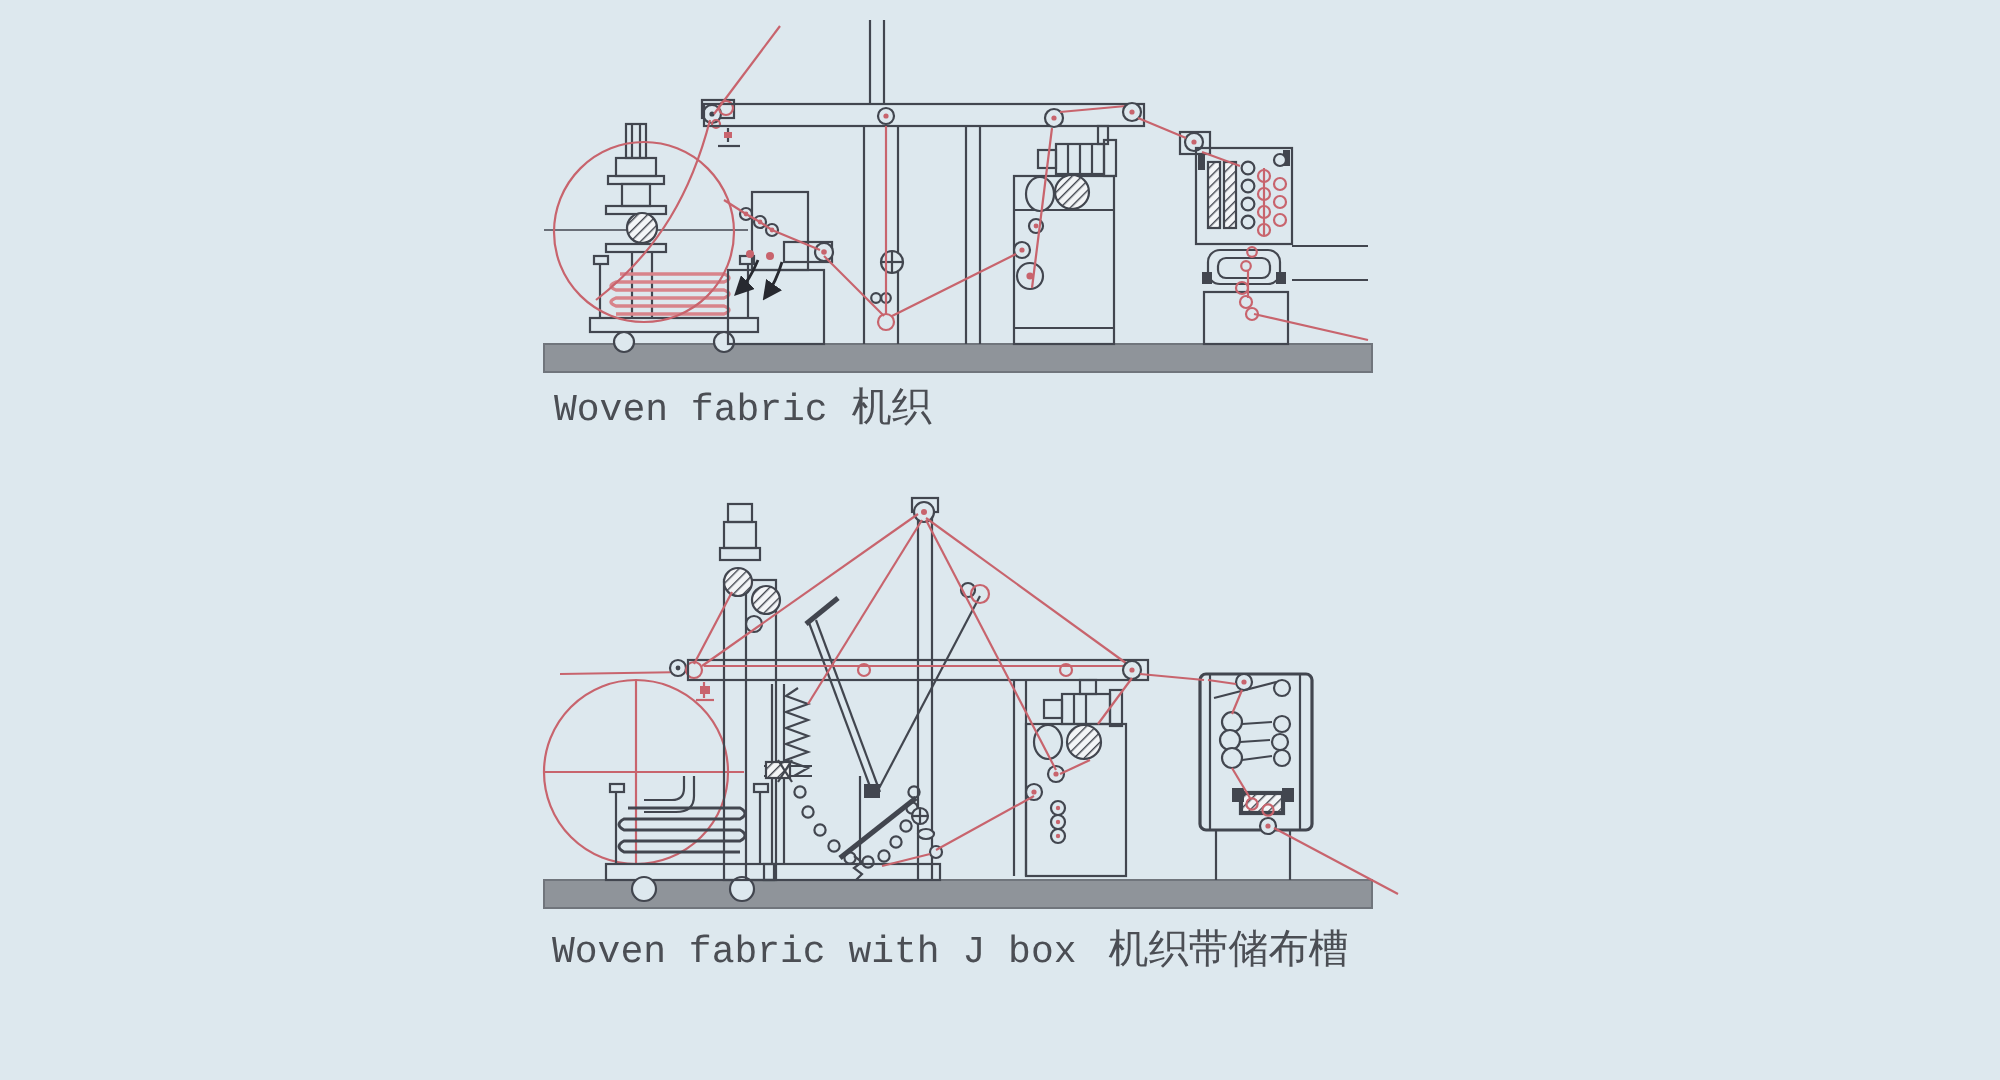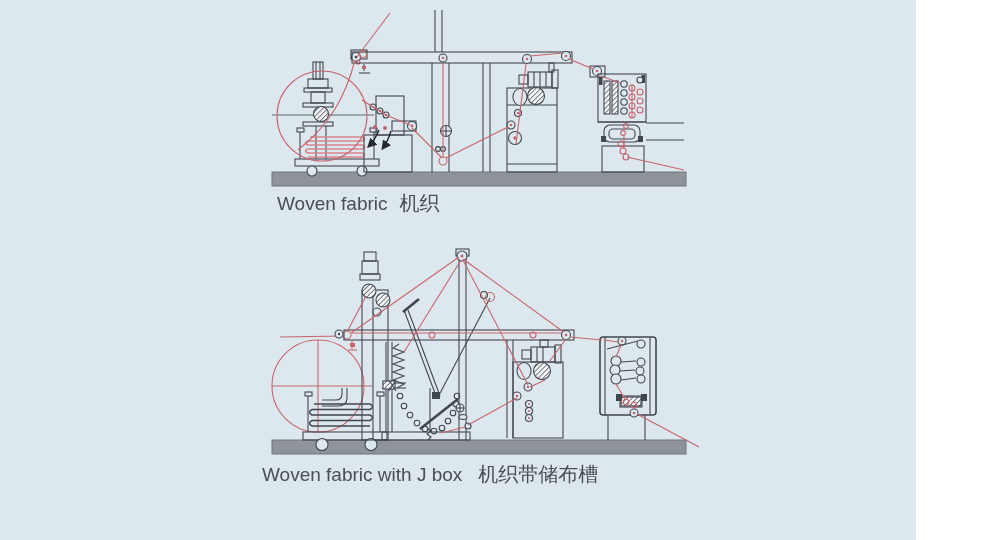--- a/index.html
+++ b/index.html
@@ -1,18 +1,18 @@
 <!DOCTYPE html>
 <html style="--bg: #dde8ee; --line: #42464f; --red: #c8646d; --fabric: #d8848b; --floor: #8f949a; --floor-edge: #70757c; --label: #4b4e54;"><head>
 <meta charset="utf-8">
 <style>
   html,body{margin:0;padding:0}
-  .stage{position:relative;width:916px;height:540px;overflow:hidden;
+  .stage{position:relative;width:1000px;height:540px;overflow:hidden;
          background:var(--bg,#dde8ee);
-         font-family:Liberation Sans, sans-serif}
+         font-family:Liberation Mono, monospace}
   svg.canvas{position:absolute;left:0;top:0}
   
   .g{stroke:var(--line,#42464f);fill:none;stroke-width:1.1}
   .t{stroke-width:.8}
   .th{stroke-width:2.6}
   .gb{stroke:var(--line,#42464f);fill:var(--bg,#dde8ee);stroke-width:1.1}
   .gf{fill:var(--line,#42464f);stroke:none}
   .hp{fill:url(#hatch);stroke:var(--line,#42464f);stroke-width:1.1}
   
   .r{stroke:var(--red,#c8646d);fill:none;stroke-width:1.1}
@@ -366,17 +366,17 @@
       <line class="r" x1="616" y1="384" x2="625" y2="399"></line>
       <line class="r" x1="637" y1="414" x2="699" y2="447"></line>
     </g>
   </g>
 </svg>
 
 <div class="label" id="cap1" style="left:277px;top:190px">
   <span>Woven fabric</span><span class="zh">机织</span>
 </div>
 
-<div class="label" id="cap2" style="left:262px;top:461px">
+<div class="label" id="cap2" style="left:276px;top:461px">
   <span>Woven fabric with J box</span><span class="zh">机织带储布槽</span>
 </div>
 
 </div>
 
 </body></html>

